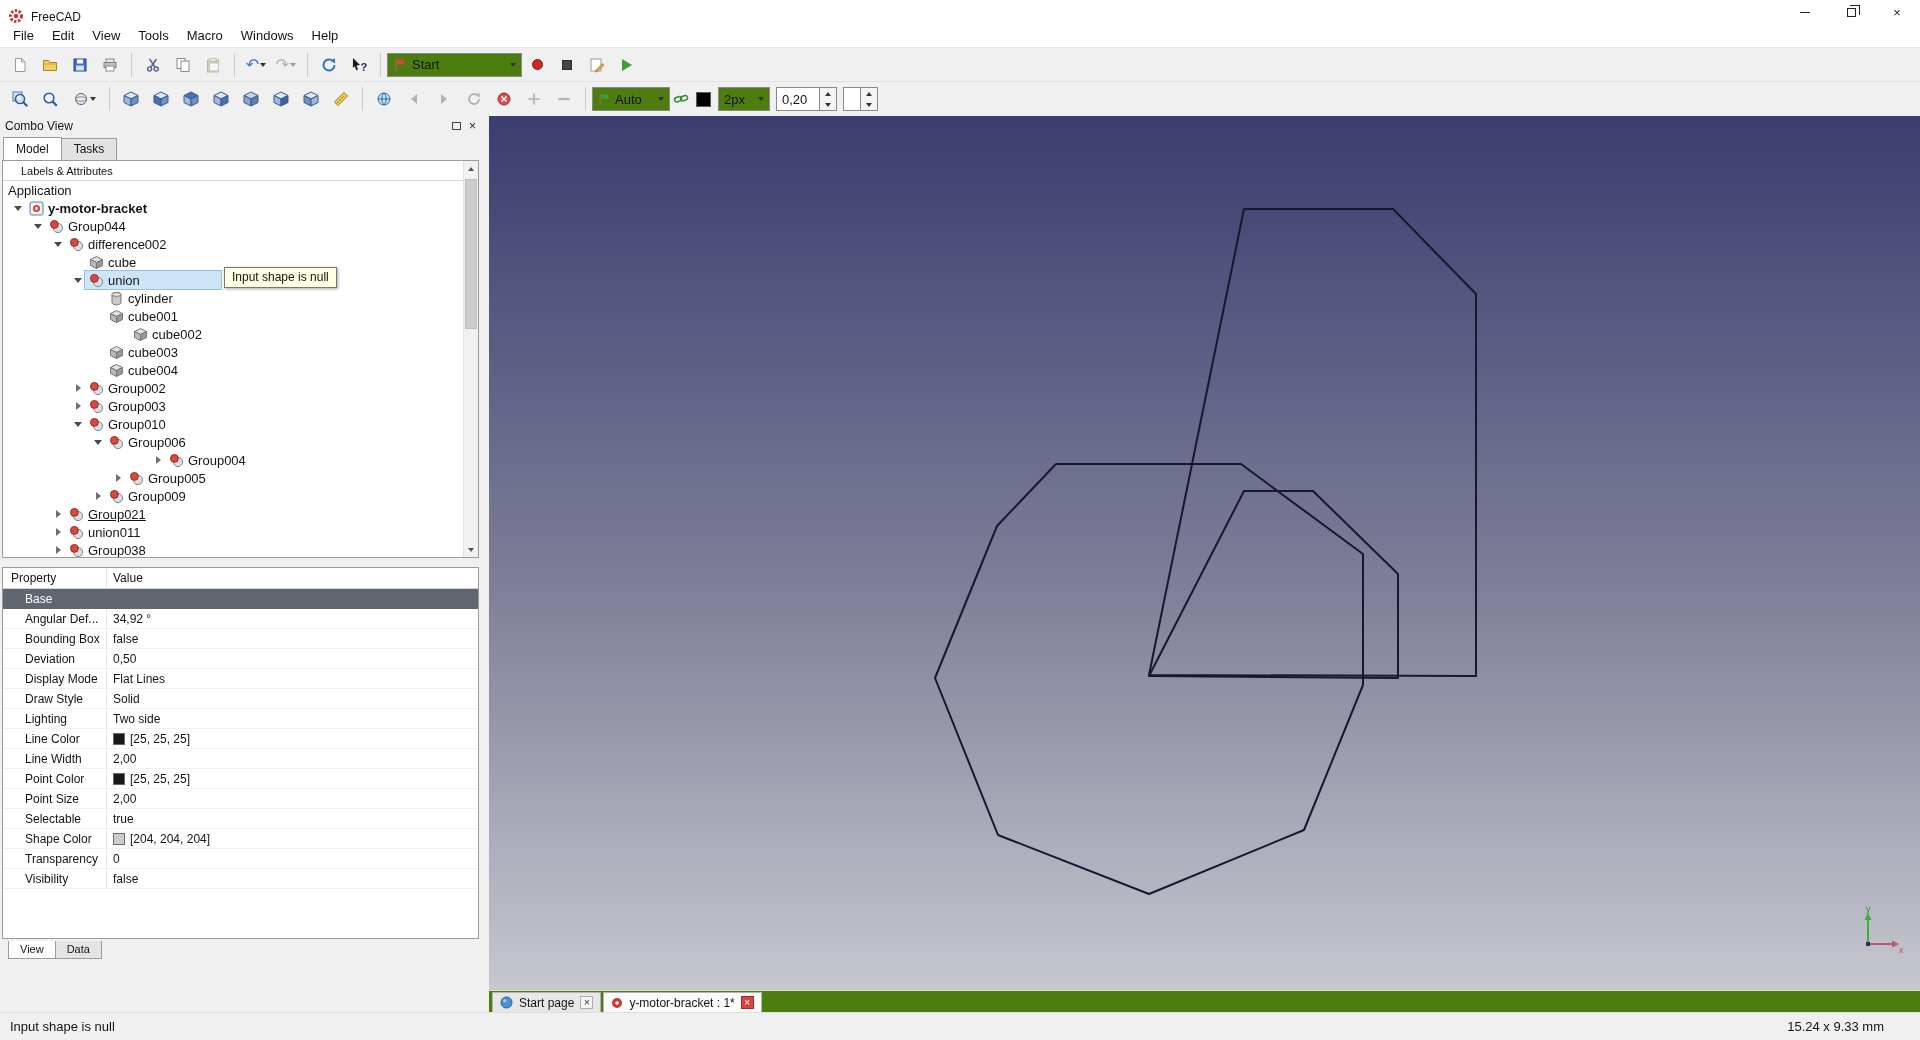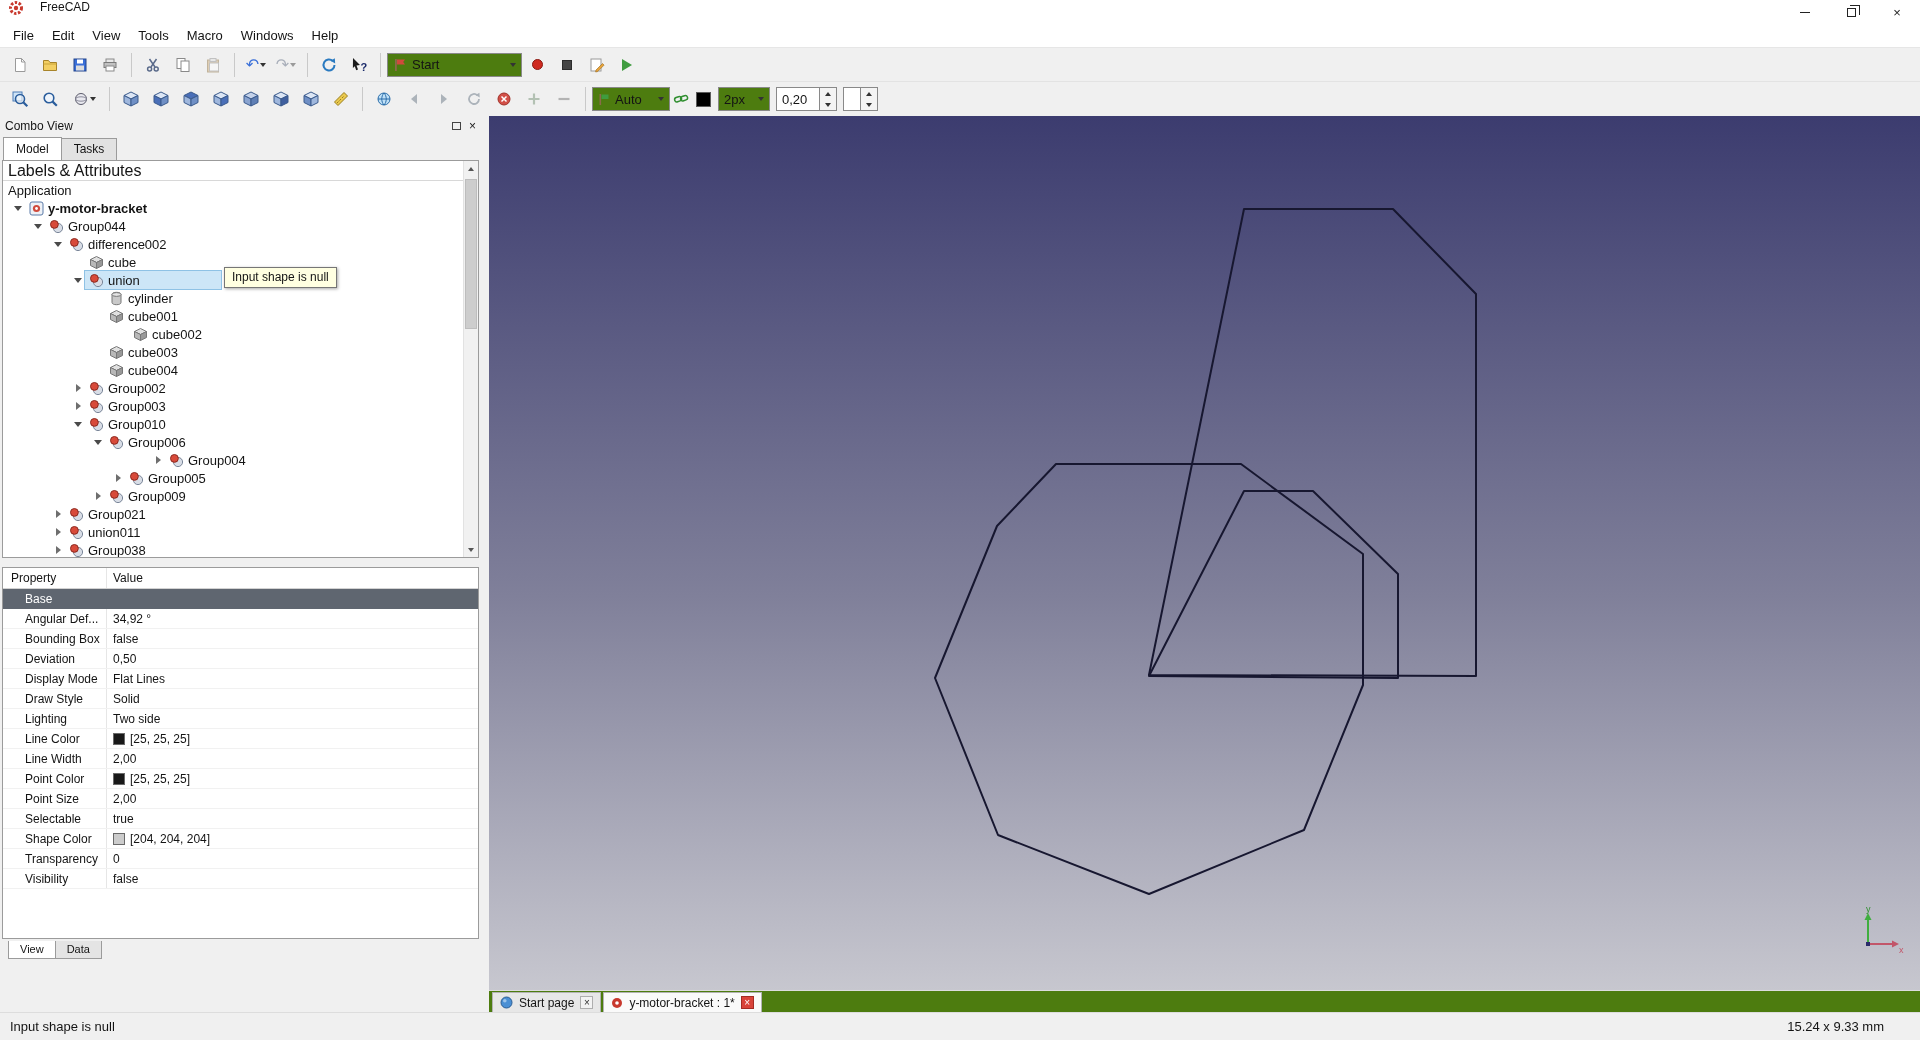--- a/index.html
+++ b/index.html
@@ -1,21 +1,21 @@
 <!DOCTYPE html>
 <html><head>
 <meta charset="utf-8">
 <style>
   *{margin:0;padding:0;box-sizing:border-box}
   html,body{width:1920px;height:1040px;overflow:hidden;background:#f0f0f0;
     font-family:"Liberation Sans","DejaVu Sans",sans-serif;font-size:13px;color:#141414}
   .app{width:1920px;height:1040px;display:flex;flex-direction:column;position:relative;background:#f0f0f0}
 
   
-  .titlebar{height:24px;background:#ffffff;display:flex;align-items:flex-start;padding-left:8px;gap:16px;flex:none}
+  .titlebar{height:24px;background:#ffffff;display:flex;align-items:flex-end;padding-left:8px;gap:7px;flex:none}
   .titlebar .title{font-size:12px}
   .wincontrols{margin-left:auto;display:flex;height:100%}
   .winbtn{width:46px;height:100%;display:flex;align-items:center;justify-content:center;font-size:13px;color:#222}
   .minbar{width:10px;height:1px;background:#222}
   .restore{width:9px;height:9px;border:1px solid #222;position:relative;background:#fff}
   .restore::before{content:"";position:absolute;left:2px;top:-4px;width:9px;height:9px;border:1px solid #222;border-bottom:none;border-left:none}
 
   
   .menubar{height:24px;background:#ffffff;display:flex;align-items:center;padding-left:4px;border-bottom:1px solid #e6e6e6;flex:none}
   .menuitem{padding:3px 9px;font-size:13px}
@@ -48,21 +48,21 @@
   
   .dock{width:481px;flex:none;display:flex;flex-direction:column;background:#f0f0f0}
   .dockheader{height:20px;display:flex;align-items:center;padding:0 5px;font-size:12px;flex:none}
   .dockheader .hbtns{margin-left:auto;display:flex;gap:8px;align-items:center}
   .floatico{width:9px;height:8px;border:1px solid #444}
   .xico{font-size:12px;line-height:1;color:#222}
   .docktabs{height:24px;display:flex;align-items:flex-end;padding-left:3px;flex:none}
   .docktab{padding:3px 12px 4px;font-size:12px;border:1px solid #9b9b9b;border-bottom:none;background:#e2e2e2;margin-right:-1px}
   .docktab.active{background:#fff;padding-top:4px;position:relative;z-index:2}
   .treebox{height:398px;flex:none;background:#fff;border:1px solid #9b9b9b;margin:0 2px;position:relative;overflow:hidden}
-  .treeheader{height:20px;border-bottom:1px solid #d8d8d8;display:flex;align-items:center;padding-left:5px;font-size:16px}
+  .treeheader{height:20px;border-bottom:1px solid #d8d8d8;display:flex;align-items:center;padding-left:18px;font-size:11px}
   .approw{height:18px;display:flex;align-items:center;padding-left:5px;font-size:13px}
   .trow{height:18px;display:flex;align-items:center;font-size:13px;white-space:nowrap}
   .exp{width:14px;height:14px;display:inline-flex;align-items:center;justify-content:center;flex:none}
   .exp.closed::before{content:"";border-left:5px solid #6e6e6e;border-top:4px solid transparent;border-bottom:4px solid transparent}
   .exp.open::before{content:"";border-top:5px solid #4a4a4a;border-left:4px solid transparent;border-right:4px solid transparent}
   .labwrap{display:inline-flex;align-items:center;gap:4px;padding:0 4px;height:18px}
   .labwrap.selected{background:#cde6f7;outline:1px solid #8fc2e5;min-width:136px}
   .ticon{display:inline-flex;flex:none}
   .vscroll{position:absolute;right:0;top:0;bottom:0;width:15px;background:#f1f1f1;border-left:1px solid #e2e2e2}
   .varrow{height:15px;display:flex;align-items:center;justify-content:center}
@@ -625,21 +625,21 @@
               <span class="labwrap">
                 <span class="ticon">
                   <svg width="15" height="15">
                     <circle cx="9" cy="9" r="4.6" fill="#d8dde6" stroke="#7a8699"></circle>
                     <circle cx="5.4" cy="5.4" r="3.9" fill="#d84a3a" stroke="#8c2a20"></circle>
                   </svg>
                 </span>
                 <span>Group009</span>
               </span>
             </div>
-            <div class="trow" style="padding-left: 48px;">
+            <div class="trow" style="padding-left: 48px; text-decoration: underline;">
               <span class="exp closed"></span>
               <span class="labwrap">
                 <span class="ticon">
                   <svg width="15" height="15">
                     <circle cx="9" cy="9" r="4.6" fill="#d8dde6" stroke="#7a8699"></circle>
                     <circle cx="5.4" cy="5.4" r="3.9" fill="#d84a3a" stroke="#8c2a20"></circle>
                   </svg>
                 </span>
                 <span>Group021</span>
               </span>

